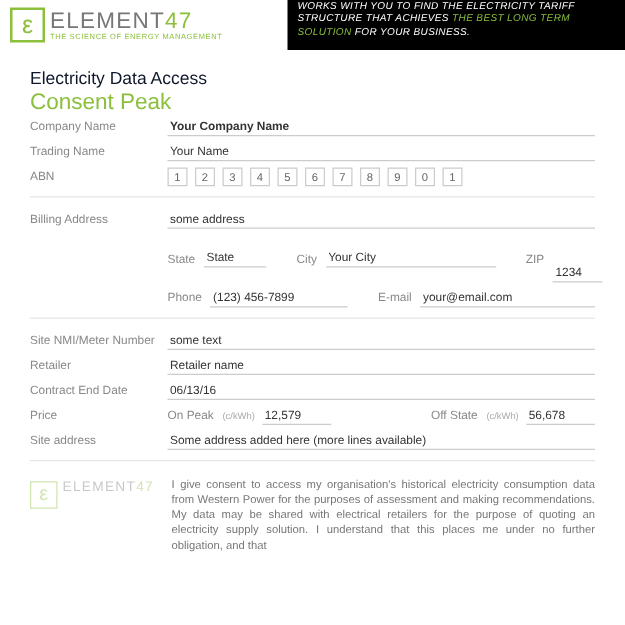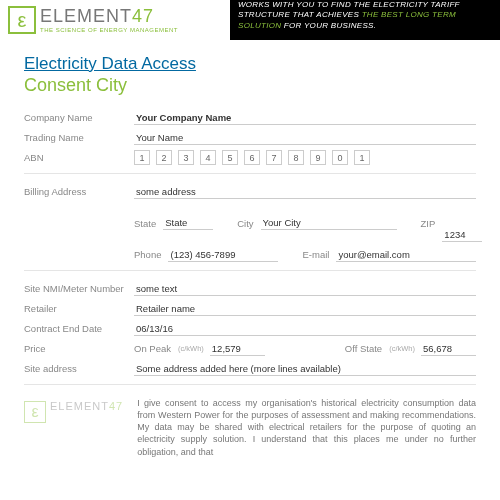--- a/index.html
+++ b/index.html
@@ -20,23 +20,23 @@
   .logo-text { display: flex; flex-direction: column; line-height: 1; }
   .logo-word { font-size: 18px; letter-spacing: 1px; color: #777; font-weight: 300; }
   .logo-word .n47 { color: #8bbf3c; font-weight: 400; }
   .logo-tag { font-size: 6px; letter-spacing: 0.5px; color: #8bbf3c; margin-top: 2px; }
   .promo {
     background: #000000; color: #fff; flex: 1; padding: 0 8px;
     font-size: 8px; line-height: 1.3; letter-spacing: 0.3px; font-style: italic;
   }
   .promo .hl { color: #8bbf3c; }
   .page { padding: 14px 24px 0 24px; }
-  .title1 { font-size: 17px; font-weight: 300; color: #0369a1; text-decoration: underline; }
+  .title1 { font-size: 14px; font-weight: 300; color: #0f172a; }
   .title2 { font-size: 18px; font-weight: 400; color: #8bbf3c; margin-top: 1px; }
-  .section { margin-top: 14px; }
+  .section { margin-top: 2px; }
   .row { display: flex; align-items: center; margin-bottom: 5px; min-height: 15px; }
   .lbl { flex: 0 0 110px; color: #888; font-size: 9.5px; }
   .val-area { flex: 1; display: flex; align-items: center; gap: 4px; }
   .field {
     border: none; border-bottom: 1px solid #ccc; background: transparent;
     font-size: 9.5px; color: #333; padding: 1px 2px; flex: 1; min-width: 0;
     font-family: inherit;
   }
   .field.bold { font-weight: 600; color: #333; }
   .abn-boxes { display: flex; gap: 6px; }
@@ -71,21 +71,21 @@
       <div class="logo-tag">THE SCIENCE OF ENERGY MANAGEMENT</div>
     </div>
   </div>
   <div class="promo">
     <span>WORKS WITH YOU TO FIND THE ELECTRICITY TARIFF STRUCTURE THAT ACHIEVES </span><span class="hl">THE BEST LONG TERM SOLUTION</span><span> FOR YOUR BUSINESS.</span>
   </div>
 </div>
 
 <div class="page">
   <div class="title1">Electricity Data Access</div>
-  <div class="title2">Consent City</div>
+  <div class="title2">Consent Peak</div>
 
   <div class="section">
     <div class="row">
       <div class="lbl">Company Name</div>
       <div class="val-area">
           <input class="field bold" value="Your Company Name" style="">
         </div>
     </div>
     <div class="row">
       <div class="lbl">Trading Name</div>

